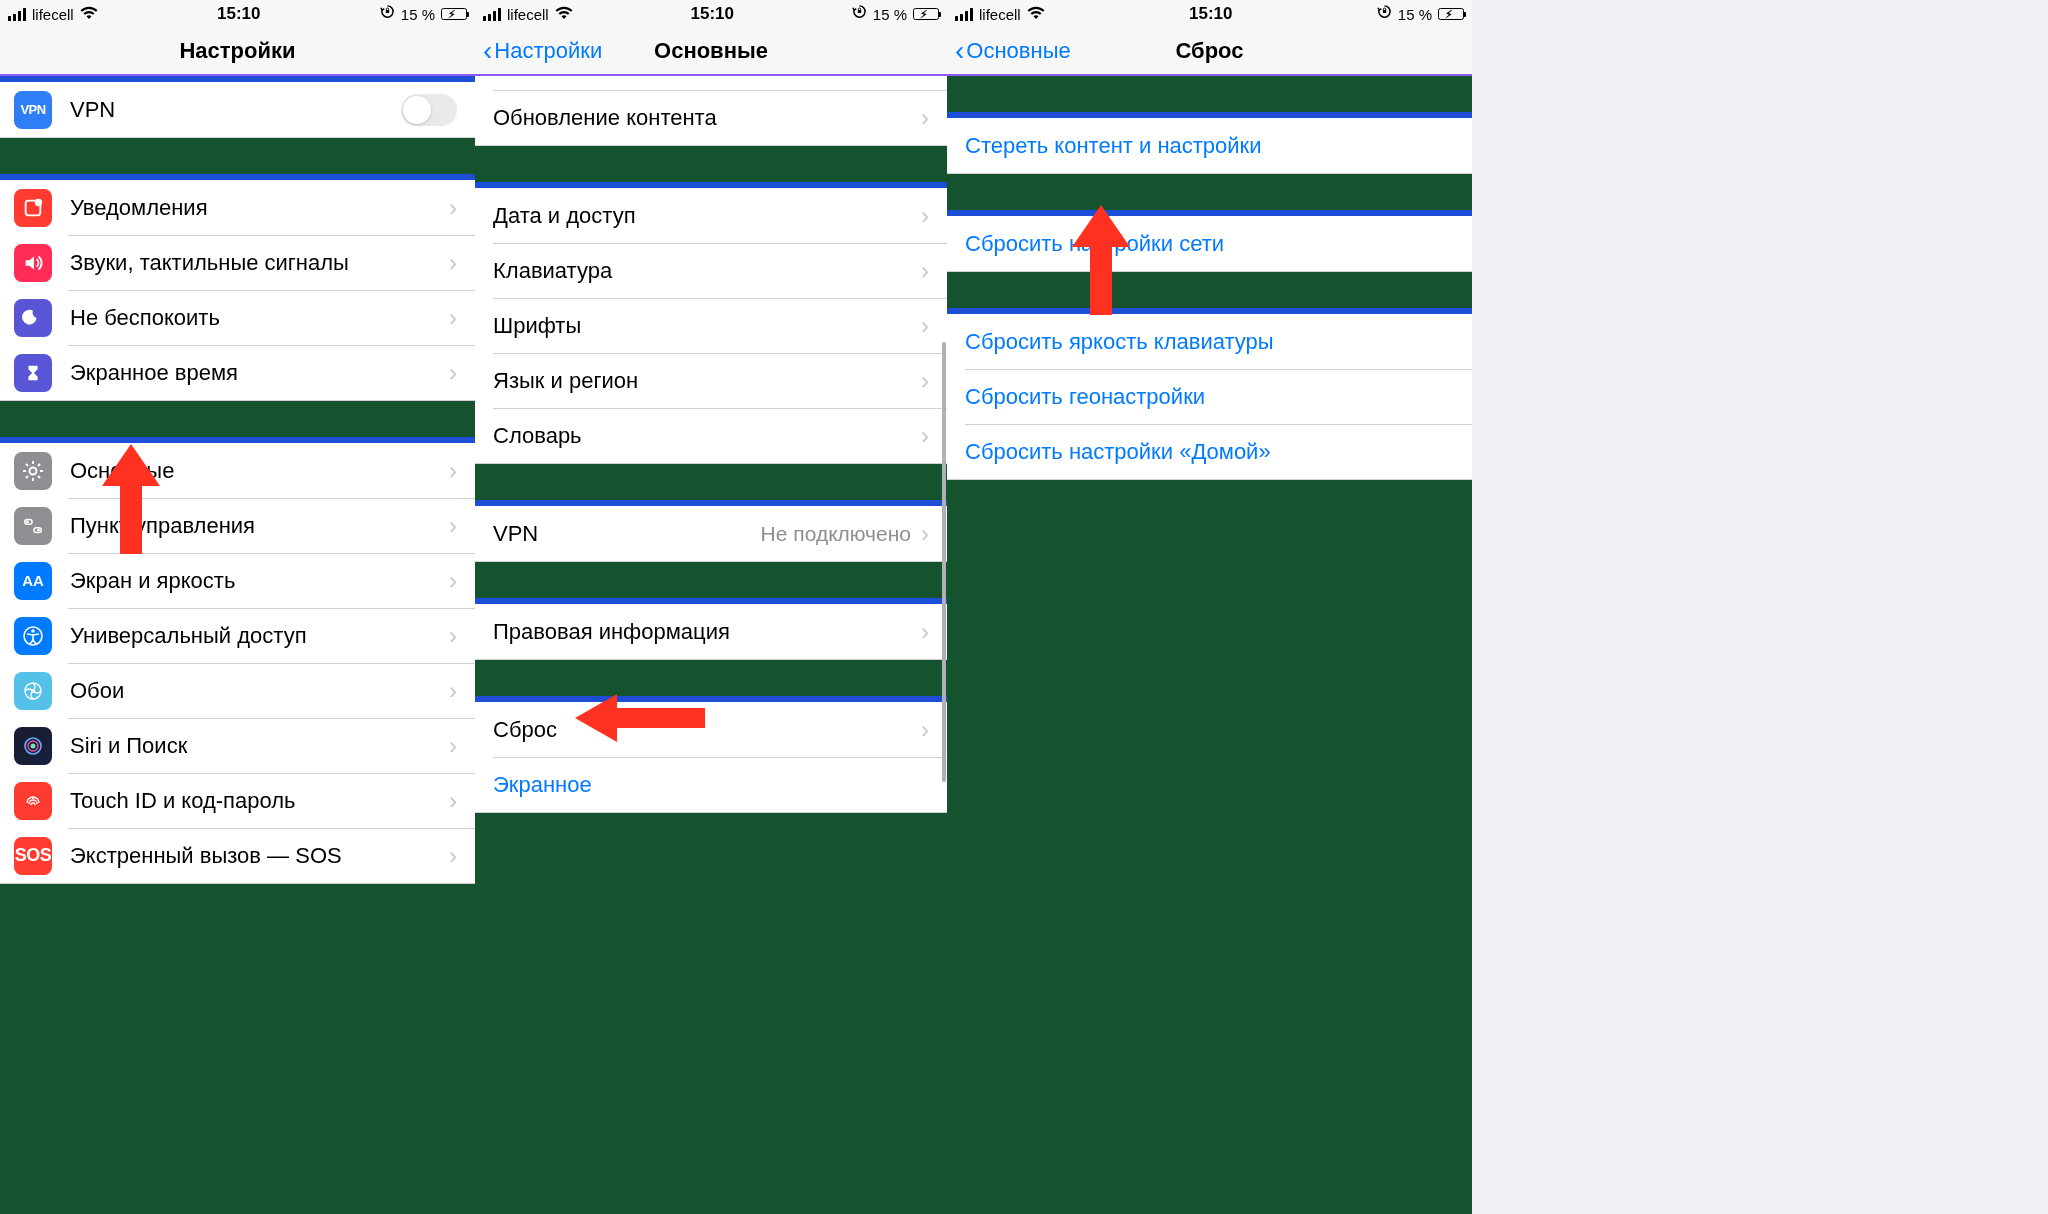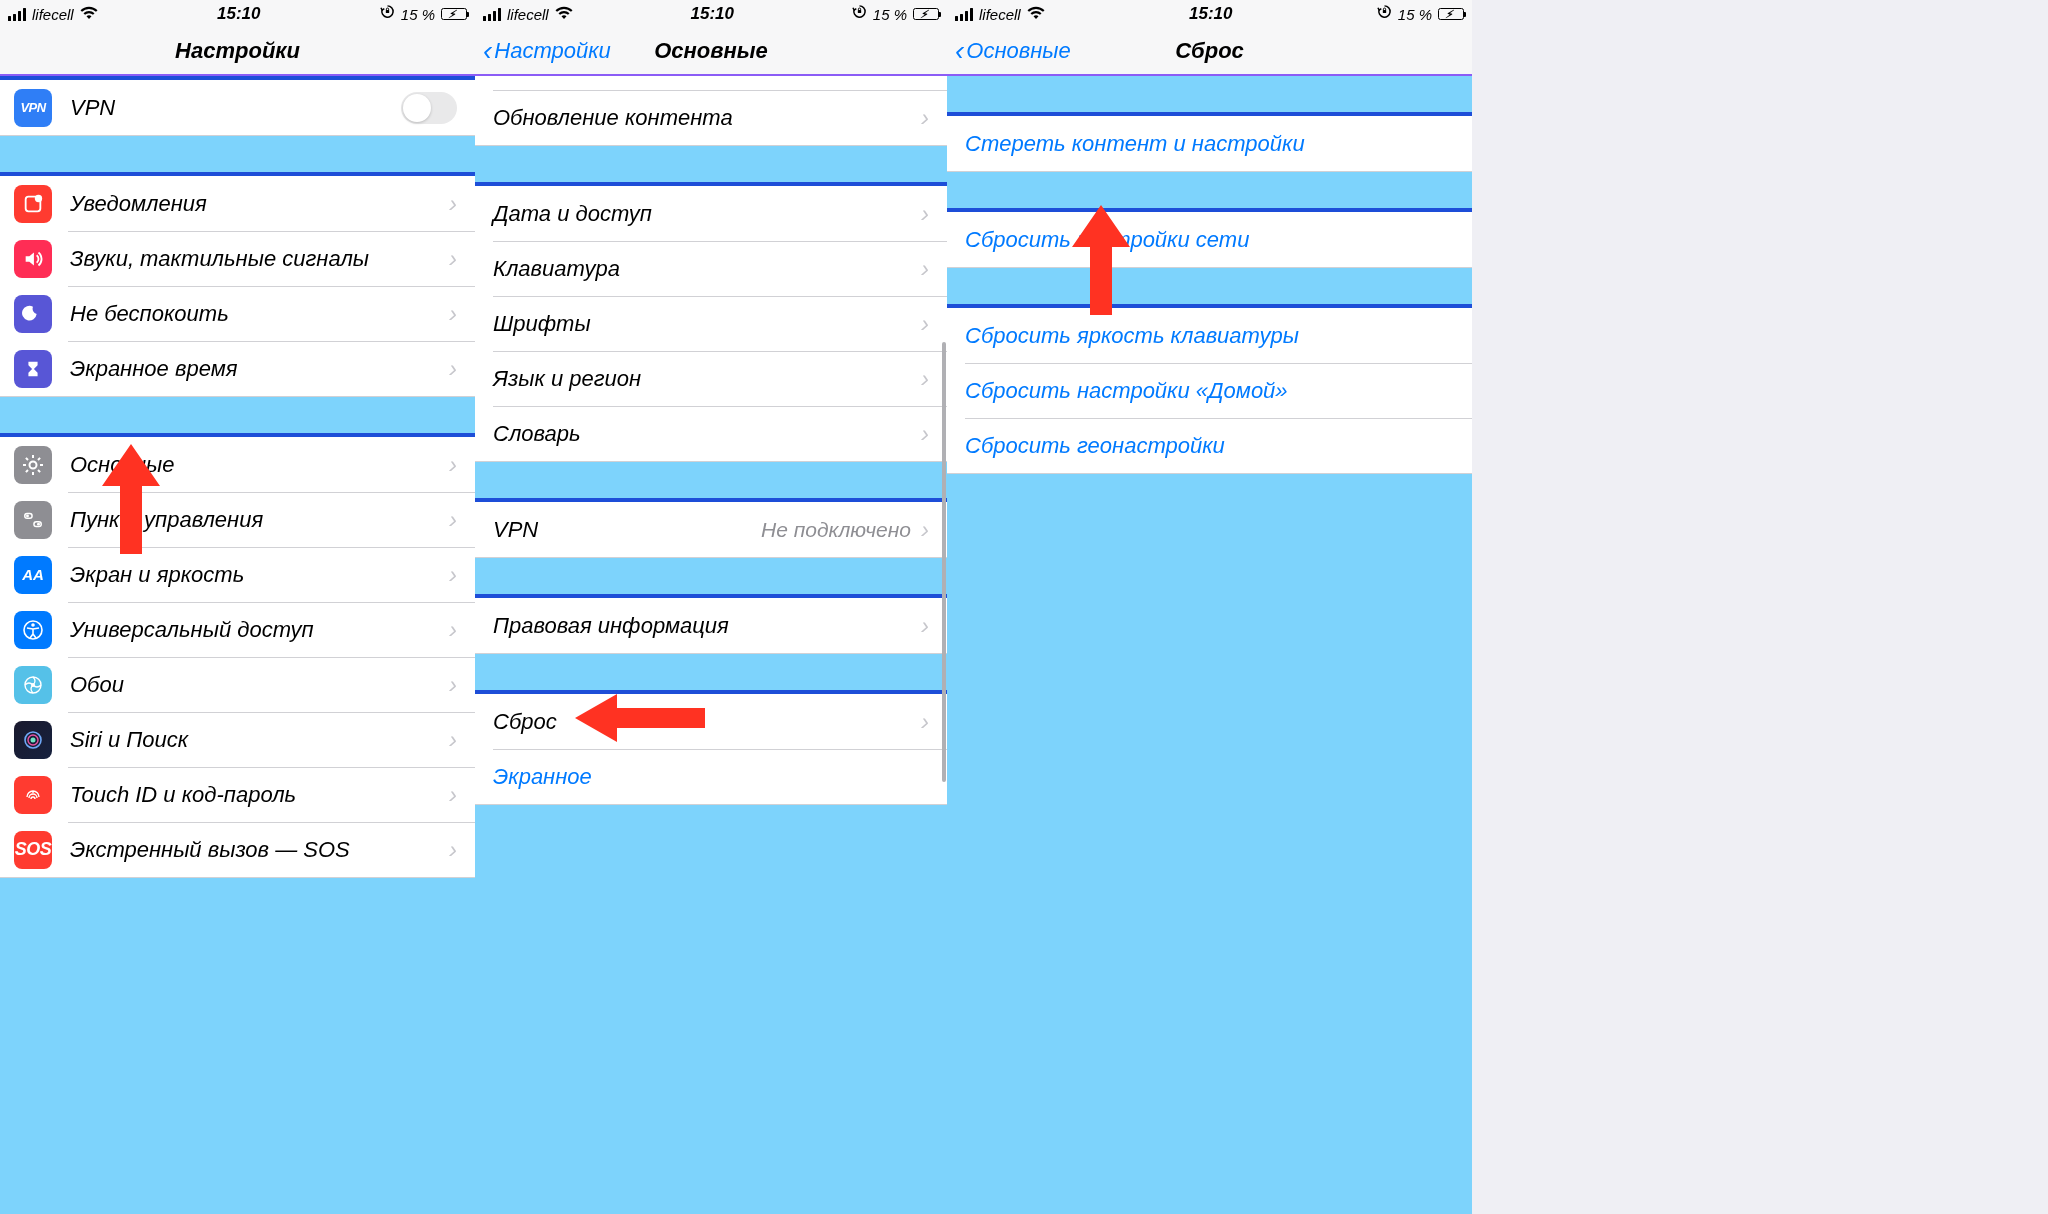--- a/index.html
+++ b/index.html
@@ -8,25 +8,24 @@
     background: #efeff4;
     width: 2048px;
     height: 1214px;
     display: flex;
     overflow: hidden;
     position: relative;
   }
   .screen {
     flex: 0 0 auto;
     width: 474px;
-    background: #7dd3fc;
+    background: #14532d;
     display: flex;
     flex-direction: column;
     position: relative;
-    font-style: italic;
   }
   .screen-1 { width: 475px; }
   .screen-2 { width: 472px; }
   .screen-3 { width: 525px; }
   .status-bar {
     height: 28px;
     display: flex;
     align-items: center;
     justify-content: space-between;
     padding: 0 8px;
@@ -68,21 +67,21 @@
   .nav-back {
     display: flex;
     align-items: center;
     color: #007aff;
     font-size: 22px;
     padding-left: 8px;
     cursor: pointer;
   }
   .nav-back .chev { font-size: 28px; font-weight: 400; margin-right: 2px; }
   .content { flex: 1; overflow: hidden; }
-  .group { background: #fff; border-top: 4px solid #1d4ed8; border-bottom: 1px solid #d1d1d5; }
+  .group { background: #fff; border-top: 6px solid #1d4ed8; border-bottom: 1px solid #d1d1d5; }
   .gap { height: 36px; }
   .cell {
     display: flex;
     align-items: center;
     min-height: 55px;
     padding: 0 18px 0 18px;
     position: relative;
     cursor: pointer;
   }
   .cell.with-icon { padding-left: 14px; }
@@ -496,24 +495,24 @@
       <div class="cell cell-blue">
         <div class="cell-label">Сбросить настройки сети</div>
       </div>
     </div>
     <div class="gap"></div>
     <div class="group">
       <div class="cell cell-blue">
         <div class="cell-label">Сбросить яркость клавиатуры</div>
       </div>
       <div class="cell cell-blue">
+        <div class="cell-label">Сбросить геонастройки</div>
+      </div>
+      <div class="cell cell-blue">
         <div class="cell-label">Сбросить настройки «Домой»</div>
-      </div>
-      <div class="cell cell-blue">
-        <div class="cell-label">Сбросить геонастройки</div>
       </div>
     </div>
   </div>
 
   <div class="arrow" style="left:125px; top:205px;">
     <svg viewBox="0 0 58 110">
         <path d="M29 0 L58 42 H40 V110 H18 V42 H0 Z" fill="#ff3222"></path>
       </svg>
   </div>
 </div>

